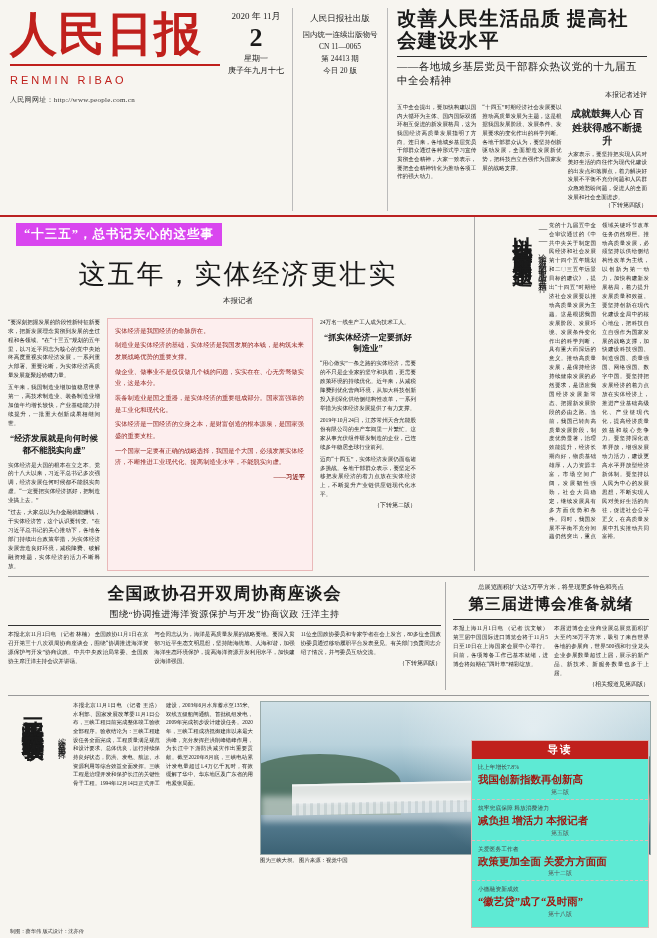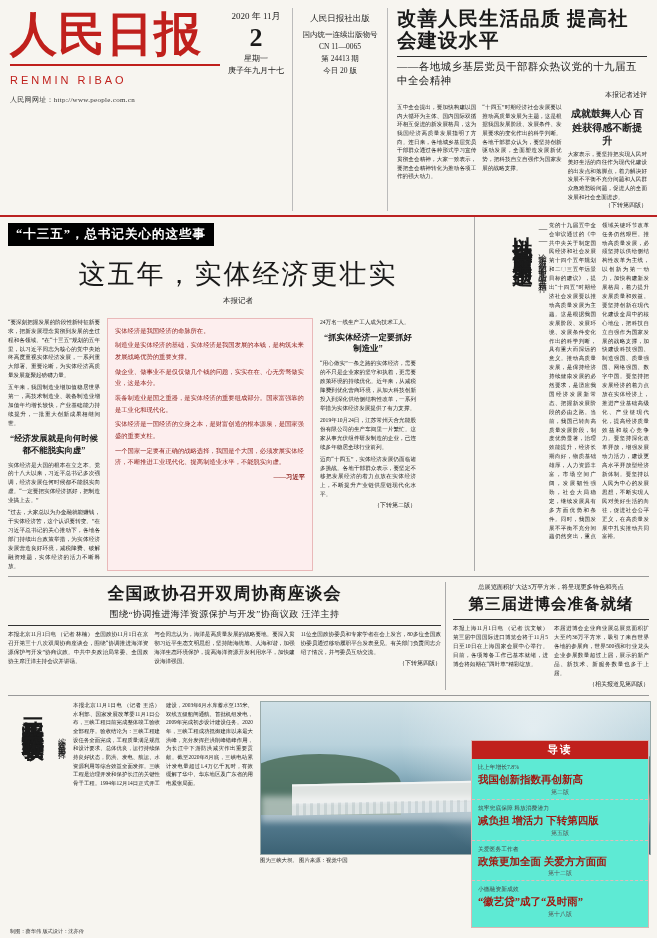--- a/index.html
+++ b/index.html
@@ -36,22 +36,22 @@
   .mh-hr{height:1px;background:#333;margin:4px 0 3px;}
   .mh-h2{font-size:10.5px;letter-spacing:0.4px;}
   .mh-by{font-size:7px;text-align:right;margin-top:2px;}
   .mh-cols{display:flex;gap:6px;margin-top:3px;font-size:5.6px;line-height:1.55;text-align:justify;color:#222;}
   .mh-cols .c{flex:1;}
   .mh-boxtitle{font-size:10px;font-weight:bold;text-align:center;line-height:1.35;margin:4px 0 2px;}
   .mh-sig{font-size:6px;text-align:right;}
   .row1{display:flex;padding:0 8px;}
   .left-block{flex:1;padding-right:6px;}
   .kicker{
-    display:inline-block;background:#000000;color:#fff;font-weight:bold;
-    font-size:12.5px;padding:3px 8px;margin:6px 0 4px;letter-spacing:1px;
+    display:inline-block;background:#d946ef;color:#fff;font-weight:bold;
+    font-size:12.5px;padding:3px 8px;margin:6px 8px 4px;letter-spacing:1px;
   }
   .big-title{
     text-align:center;font-size:27px;font-weight:normal;letter-spacing:2px;
     margin:6px 0 4px;
   }
   .byline-c{text-align:center;font-size:7.5px;margin-bottom:12px;}
 
   .a1{display:flex;gap:7px;}
   .a1 .col{font-size:5.6px;line-height:1.6;text-align:justify;}
   .c-narrow{flex:0 0 92px;}
@@ -286,21 +286,21 @@
   <div class="guide">
     <div class="guide-hd">导读</div>
 
     <div class="g-item">
       <div class="g-top">比上年增长7.8%</div>
       <div class="g-h">我国创新指数再创新高</div>
       <div class="g-pg">第二版</div>
     </div>
     <div class="g-item">
       <div class="g-top">筑牢兜底保障 释放消费潜力</div>
-      <div class="g-h">减负担  增活力  下转第四版</div>
+      <div class="g-h">减负担  增活力  本报记者</div>
       <div class="g-pg">第五版</div>
     </div>
     <div class="g-item">
       <div class="g-top">关爱医务工作者</div>
       <div class="g-h">政策更加全面  关爱方方面面</div>
       <div class="g-pg">第十二版</div>
     </div>
     <div class="g-item">
       <div class="g-top">小微融资新成效</div>
       <div class="g-h">“徽艺贷”成了“及时雨”</div>

